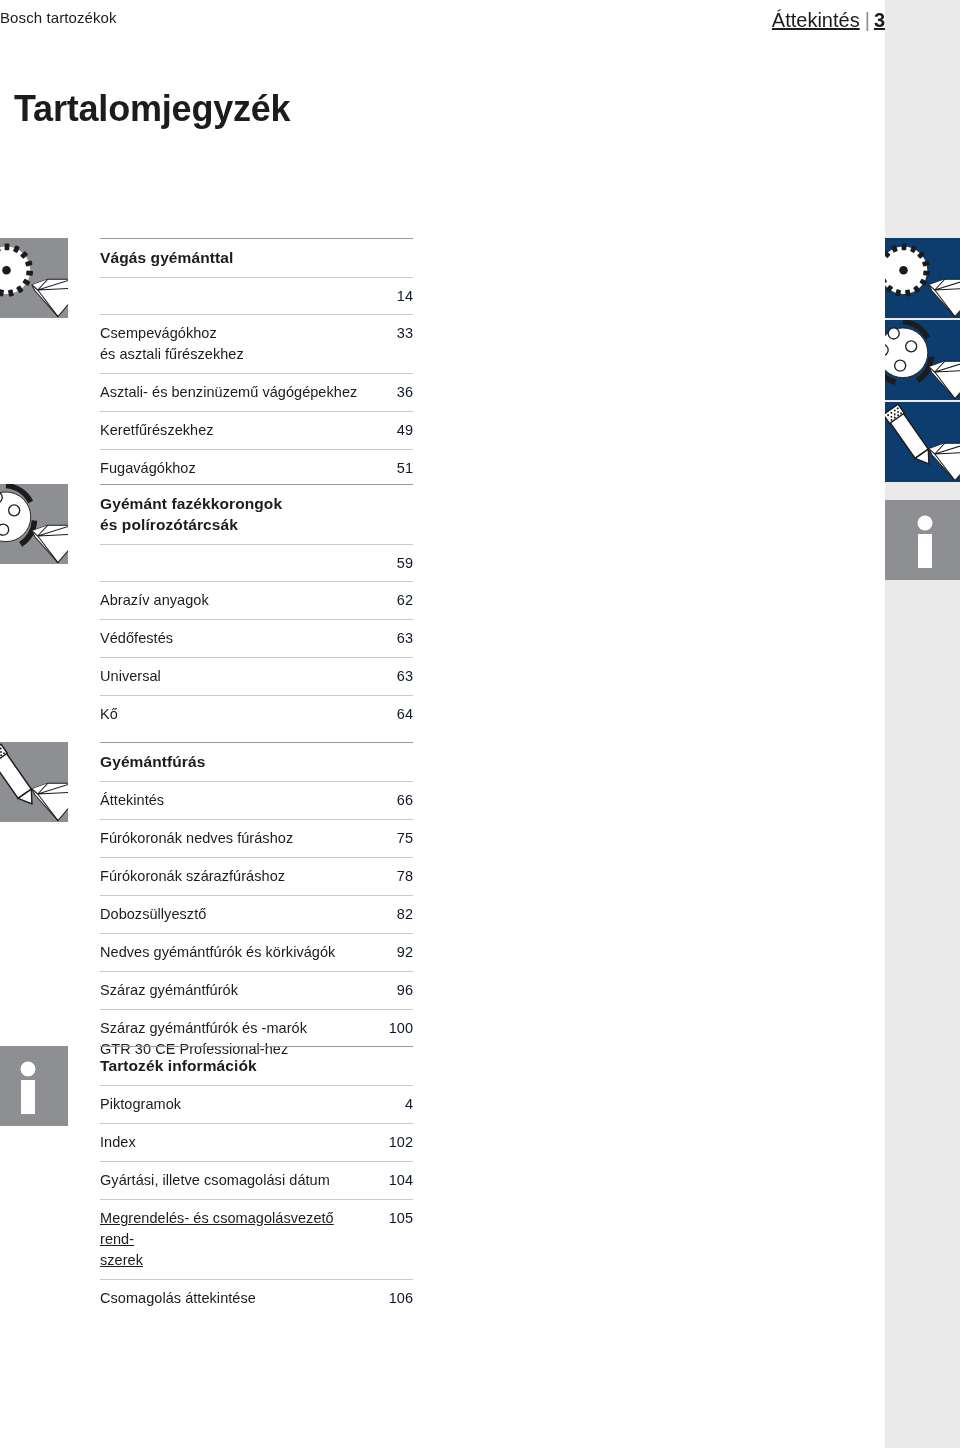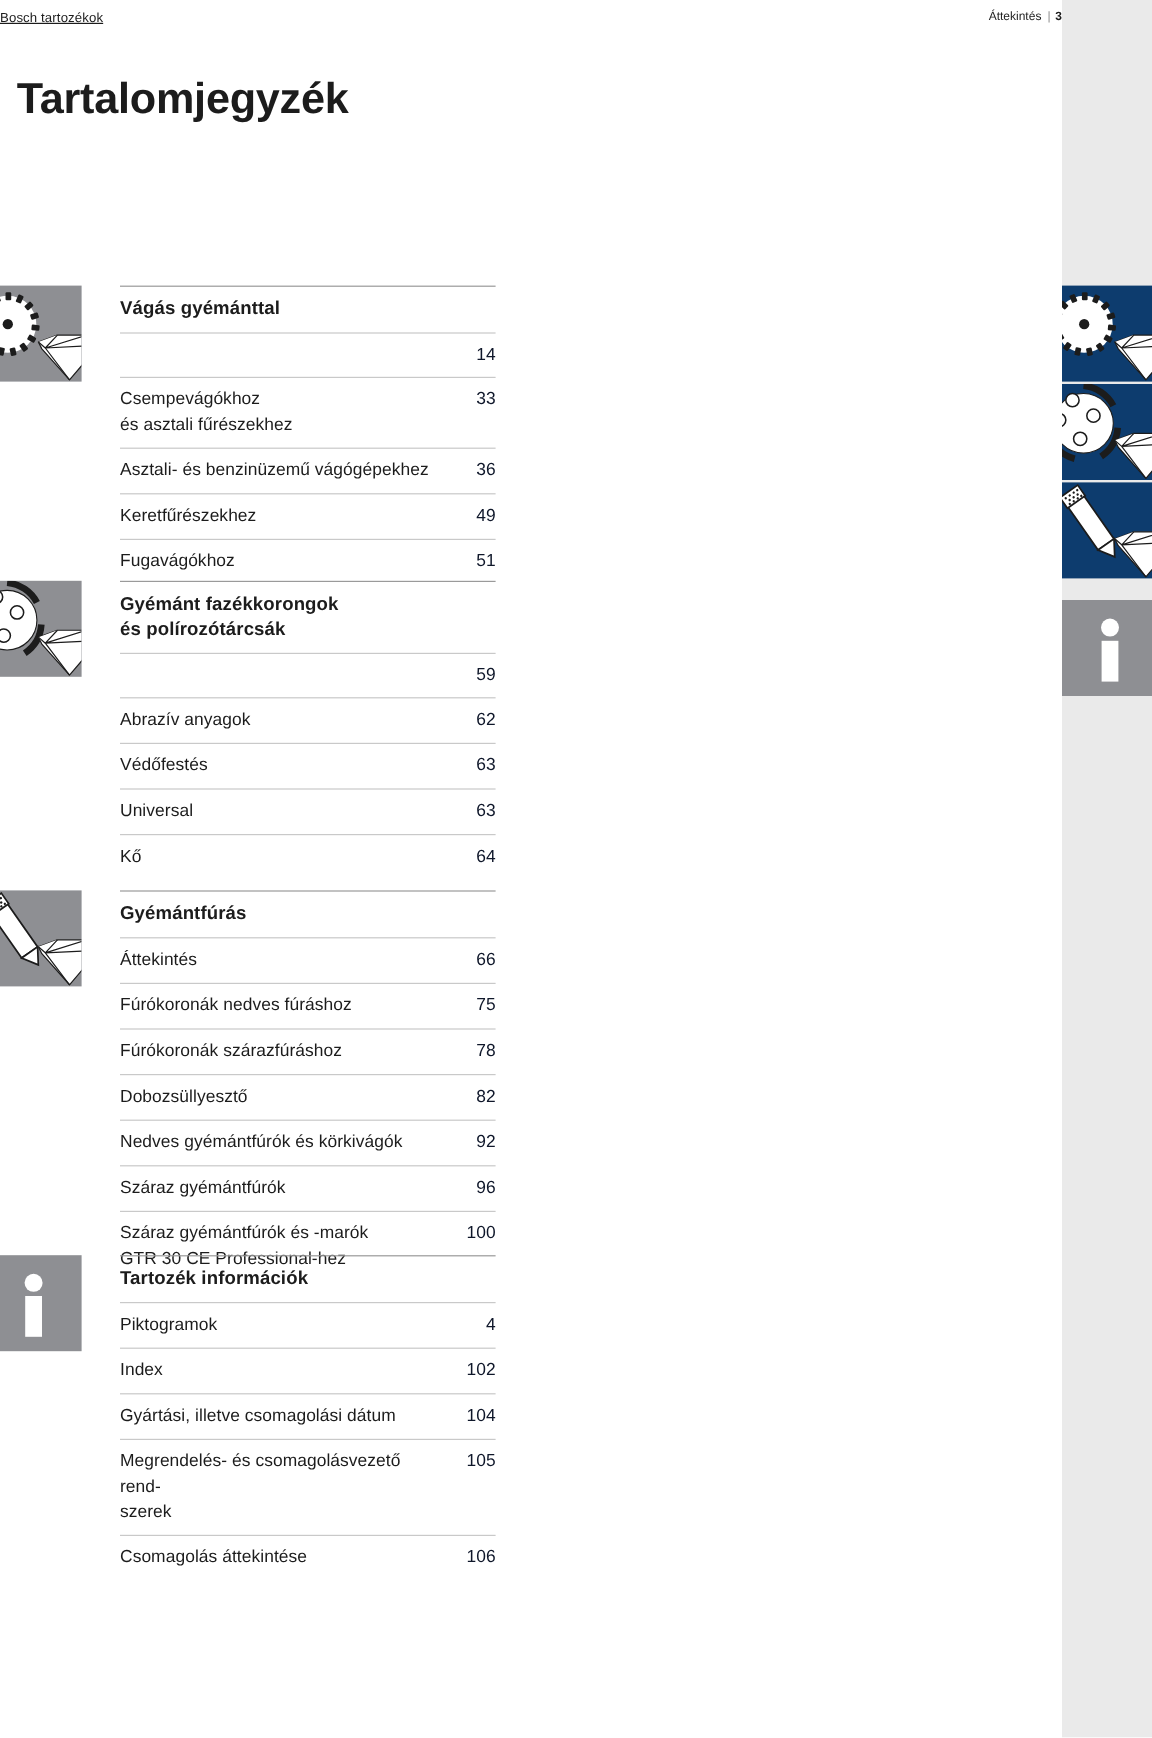--- a/index.html
+++ b/index.html
@@ -31,48 +31,48 @@
     position: absolute;
     left: 0;
     top: 9px;
     width: 885px;
     height: 22px;
   }
   .header-left {
     position: absolute;
     left: 0;
     top: 0;
-    font-size: 11px;
+    font-size: 15px;
     letter-spacing: .1px;
     color: #1c1c1c;
-    text-decoration: underline;
   }
   .header-right {
     position: absolute;
     right: 0;
     top: 0;
-    font-size: 10px;
+    font-size: 20px;
     color: #1c1c1c;
     white-space: nowrap;
+    text-decoration: underline;
   }
   .header-sep {
     display: inline-block;
     padding: 0 4px 0 5px;
     color: #8d8d8d;
     font-weight: 400;
   }
   .header-pageno {
     font-weight: bold;
   }
 
   
   .doc-title {
     position: absolute;
     left: 14px;
-    top: 37px;
+    top: 64px;
     font-size: 36px;
     font-weight: bold;
     letter-spacing: -0.2px;
     color: #1c1c1c;
   }
 
   
   .toc {
     position: absolute;
     left: 0;
@@ -306,21 +306,21 @@
           <span class="row-label">Index</span>
           <span class="row-page">102</span>
         </a>
         <div class="rule"></div>
         <a class="toc-row">
           <span class="row-label">Gyártási, illetve csomagolási dátum</span>
           <span class="row-page">104</span>
         </a>
         <div class="rule"></div>
         <a class="toc-row">
-          <span class="row-label" style="white-space: pre-line;">Megrendelés- és csomagolásvezető rend-
+          <span class="row-label" style="white-space: pre-line; text-decoration: underline;">Megrendelés- és csomagolásvezető rend-
 szerek</span>
           <span class="row-page">105</span>
         </a>
         <div class="rule"></div>
         <a class="toc-row">
           <span class="row-label">Csomagolás áttekintése</span>
           <span class="row-page">106</span>
         </a>
       </div>
     </div>

